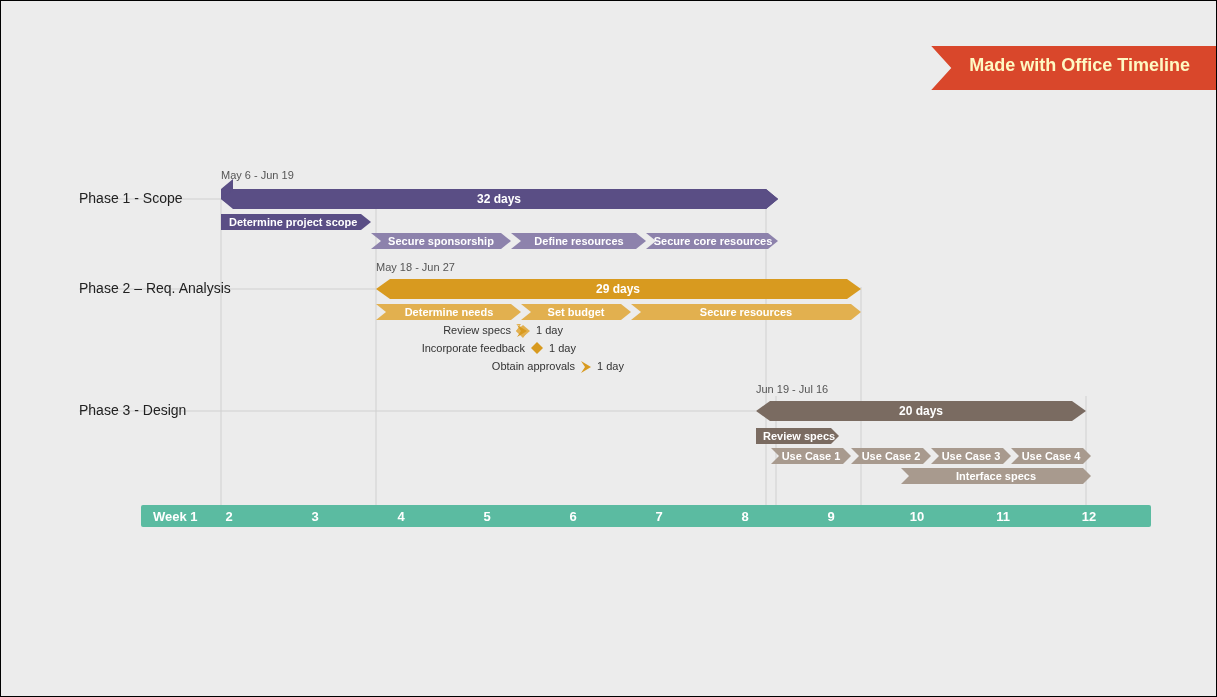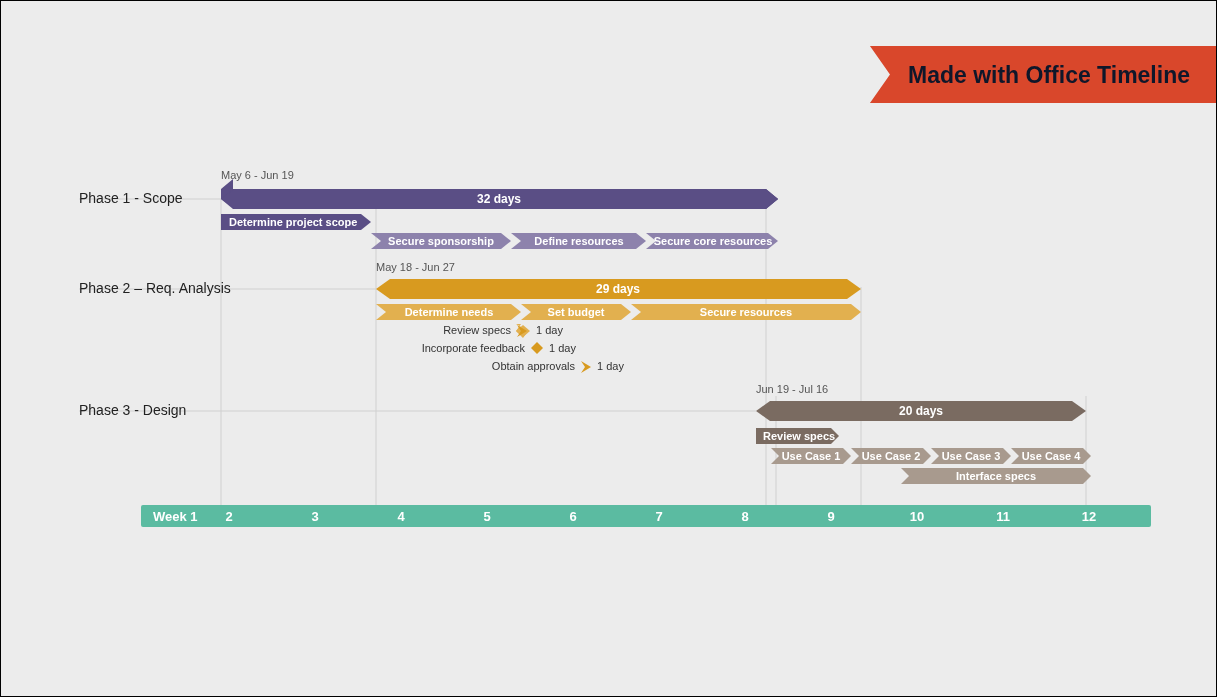--- a/index.html
+++ b/index.html
@@ -4,22 +4,22 @@
 <style>
 html,body{margin:0;padding:0}
 body{
   background:#ececec;
   font-family:"Segoe UI",Arial,sans-serif;
   width:1217px;height:697px;position:relative;
   border:1px solid #000;box-sizing:border-box;
 }
 .ribbon{
   position:absolute;top:45px;right:0;
-  background:#d9472b;color:#0f172a;font-weight:600;font-size:23px;
-  padding:16px 26px 14px 38px;
+  background:#d9472b;color:#fef9c3;font-weight:600;font-size:18px;
+  padding:9px 26px 14px 38px;
   clip-path:polygon(0 0,100% 0,100% 100%,0 100%,20px 50%);
   box-shadow:0 2px 4px rgba(0,0,0,.2);
 }
 .ribbon::after{
   content:"";position:absolute;right:0;bottom:-10px;
   border-top:10px solid #8a2e1b;border-right:10px solid transparent;
 }
 #chart{position:absolute;left:0;top:0;width:1217px;height:697px}
 .phase-label{font-size:14px;fill:#222}
 .date-label{font-size:11px;fill:#555}

